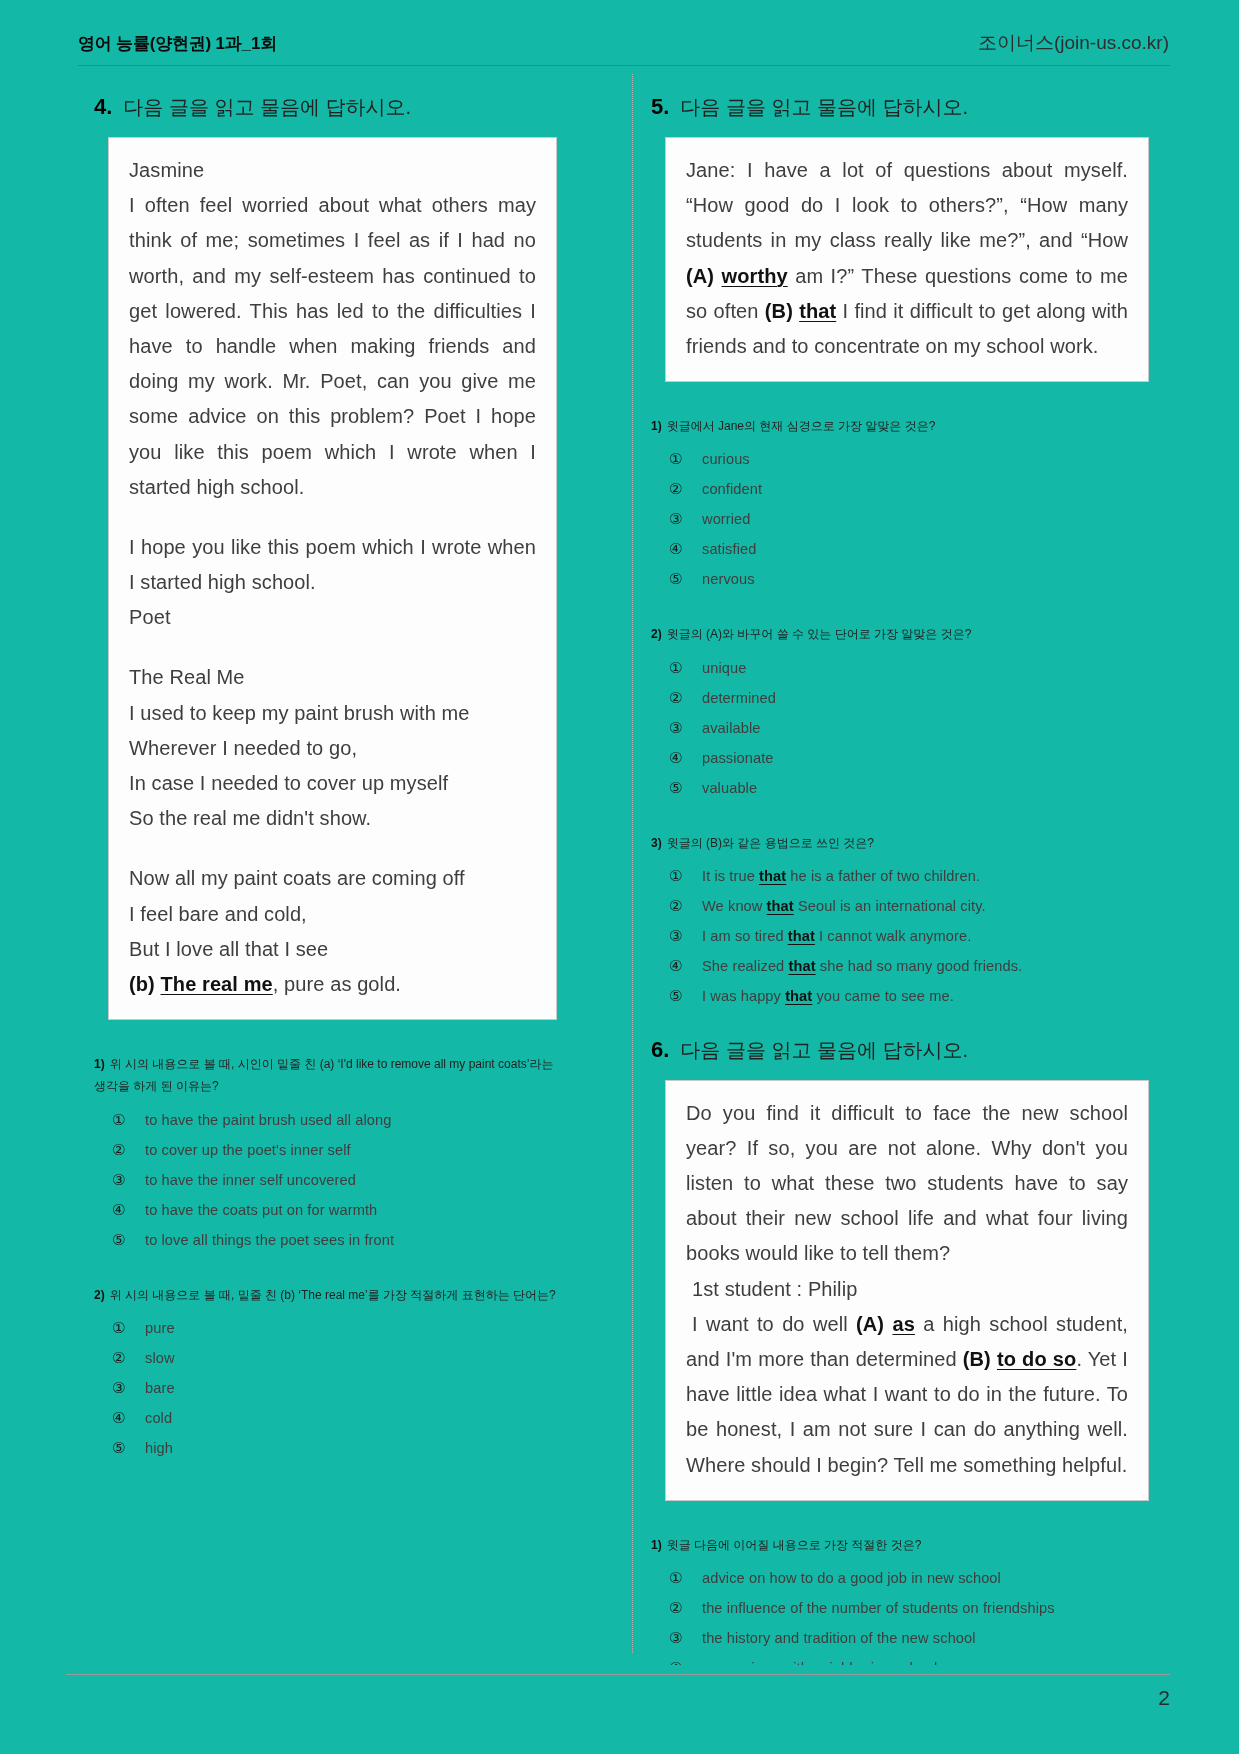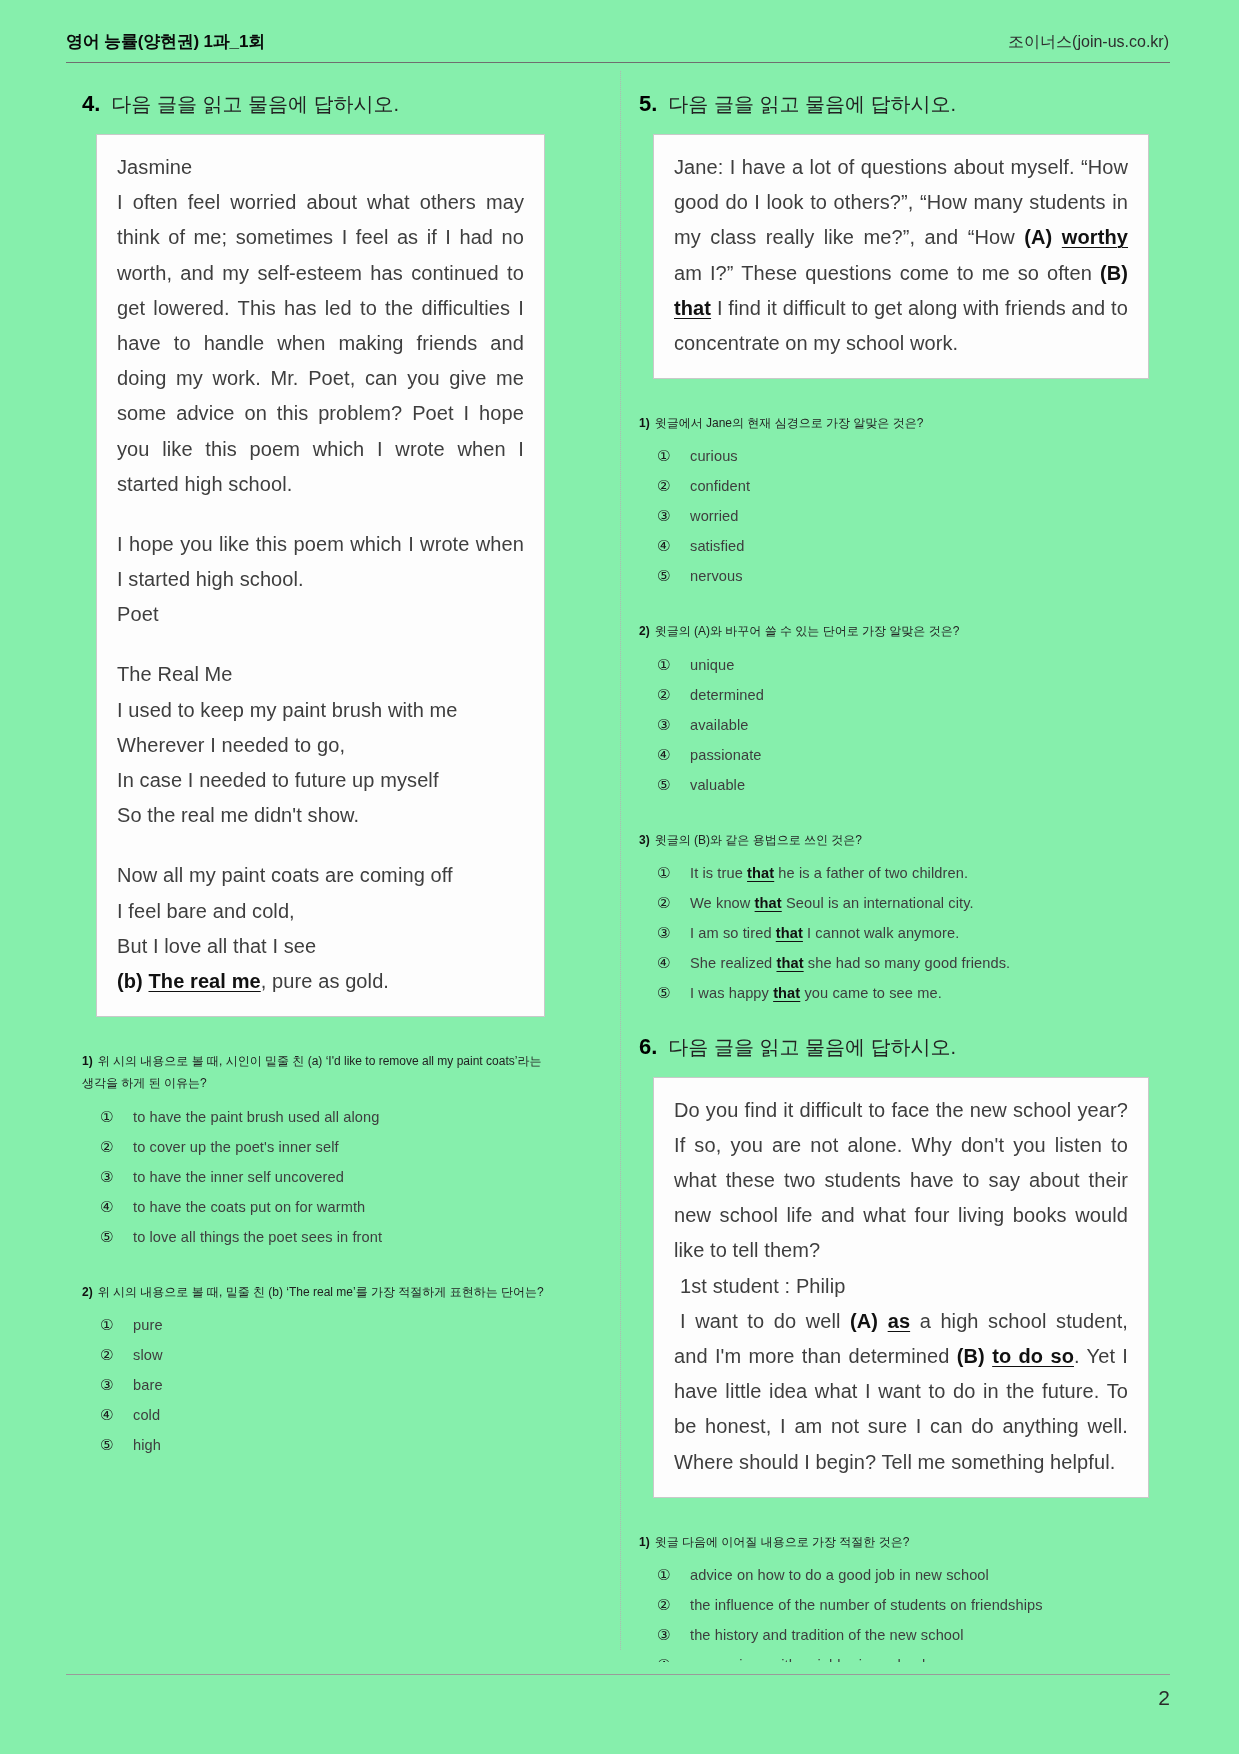--- a/index.html
+++ b/index.html
@@ -1,21 +1,21 @@
 <!DOCTYPE html>
 <html><head>
 <meta charset="utf-8">
 <style>
   html,body{margin:0;padding:0;background:#e8e8e8;}
-  .page{position:relative;width:1239px;height:1754px;background:#86efac;overflow:hidden;
-        font-family:"Liberation Sans","DejaVu Sans",sans-serif;color:#3e3e3e;box-sizing:border-box;}
+  .page{position:relative;width:1239px;height:1754px;background:#14b8a6;overflow:hidden;
+        font-family:"Liberation Sans","DejaVu Sans",sans-serif;color:#3e3e3e;box-sizing:border-box;padding-left:12px;}
   
   .hdr{display:flex;justify-content:space-between;align-items:baseline;padding:30px 70px 0 66px;}
   .hdr-title{font-size:17px;font-weight:bold;color:#0a0a0a;letter-spacing:-0.2px;}
-  .hdr-site{font-size:16px;color:#2e2e2e;}
+  .hdr-site{font-size:19px;color:#2e2e2e;}
   .hdr-rule{margin:9px 69px 0 66px;border-top:1.5px solid #6f6f6f;}
   
   .columns{display:flex;height:1599px;overflow:hidden;padding:0 70px 0 66px;}
   .col{box-sizing:border-box;}
   .col-left{flex:0 0 554px;padding:20px 75px 0 16px;}
   .divider{flex:0 0 1px;border-left:1px dotted #b3b3b3;margin-top:8px;margin-bottom:12px;}
   .col-right{flex:1 1 auto;padding:20px 20px 0 17px;}
   
   .q-head{margin:8px 0 0 0;display:flex;align-items:baseline;font-weight:normal;}
   .q-num{font-size:22px;font-weight:bold;color:#000;margin-right:11px;}
@@ -66,21 +66,21 @@
               <div class="pline justify"><span>I often feel worried about what others may think of me; sometimes I feel as if I had no worth, and my self-esteem has continued to get lowered. This has led to the difficulties I have to handle when making friends and doing my work. Mr. Poet, can you give me some advice on this problem? Poet I hope you like this poem which I wrote when I started high school.</span></div>
             </div>
             <div class="pblock">
               <div class="pline justify"><span>I hope you like this poem which I wrote when I started high school.</span></div>
               <div class="pline"><span>Poet</span></div>
             </div>
             <div class="pblock">
               <div class="pline"><span>The Real Me</span></div>
               <div class="pline"><span>I used to keep my paint brush with me</span></div>
               <div class="pline"><span>Wherever I needed to go,</span></div>
-              <div class="pline"><span>In case I needed to future up myself</span></div>
+              <div class="pline"><span>In case I needed to cover up myself</span></div>
               <div class="pline"><span>So the real me didn't show.</span></div>
             </div>
             <div class="pblock">
               <div class="pline"><span>Now all my paint coats are coming off</span></div>
               <div class="pline"><span>I feel bare and cold,</span></div>
               <div class="pline"><span>But I love all that I see</span></div>
               <div class="pline"><span class="b">(b) </span><span class="b u">The real me</span><span>, pure as gold.</span></div>
             </div>
           </div>
 

